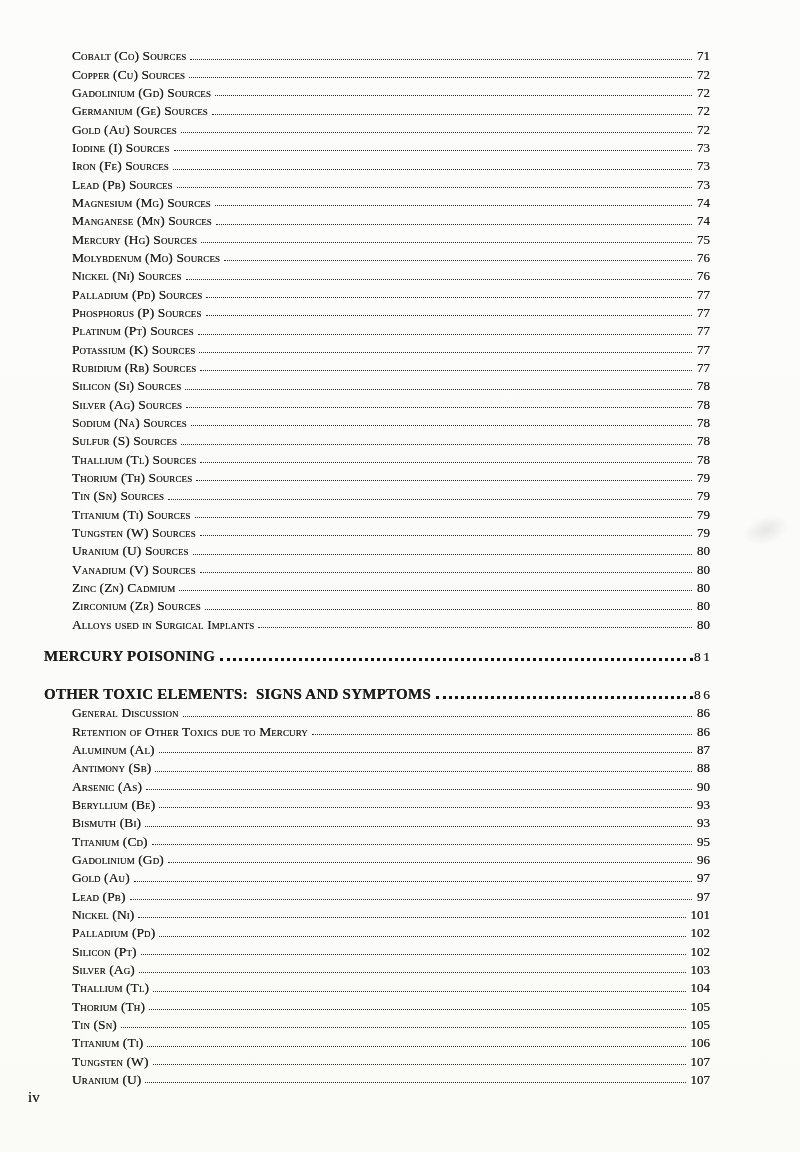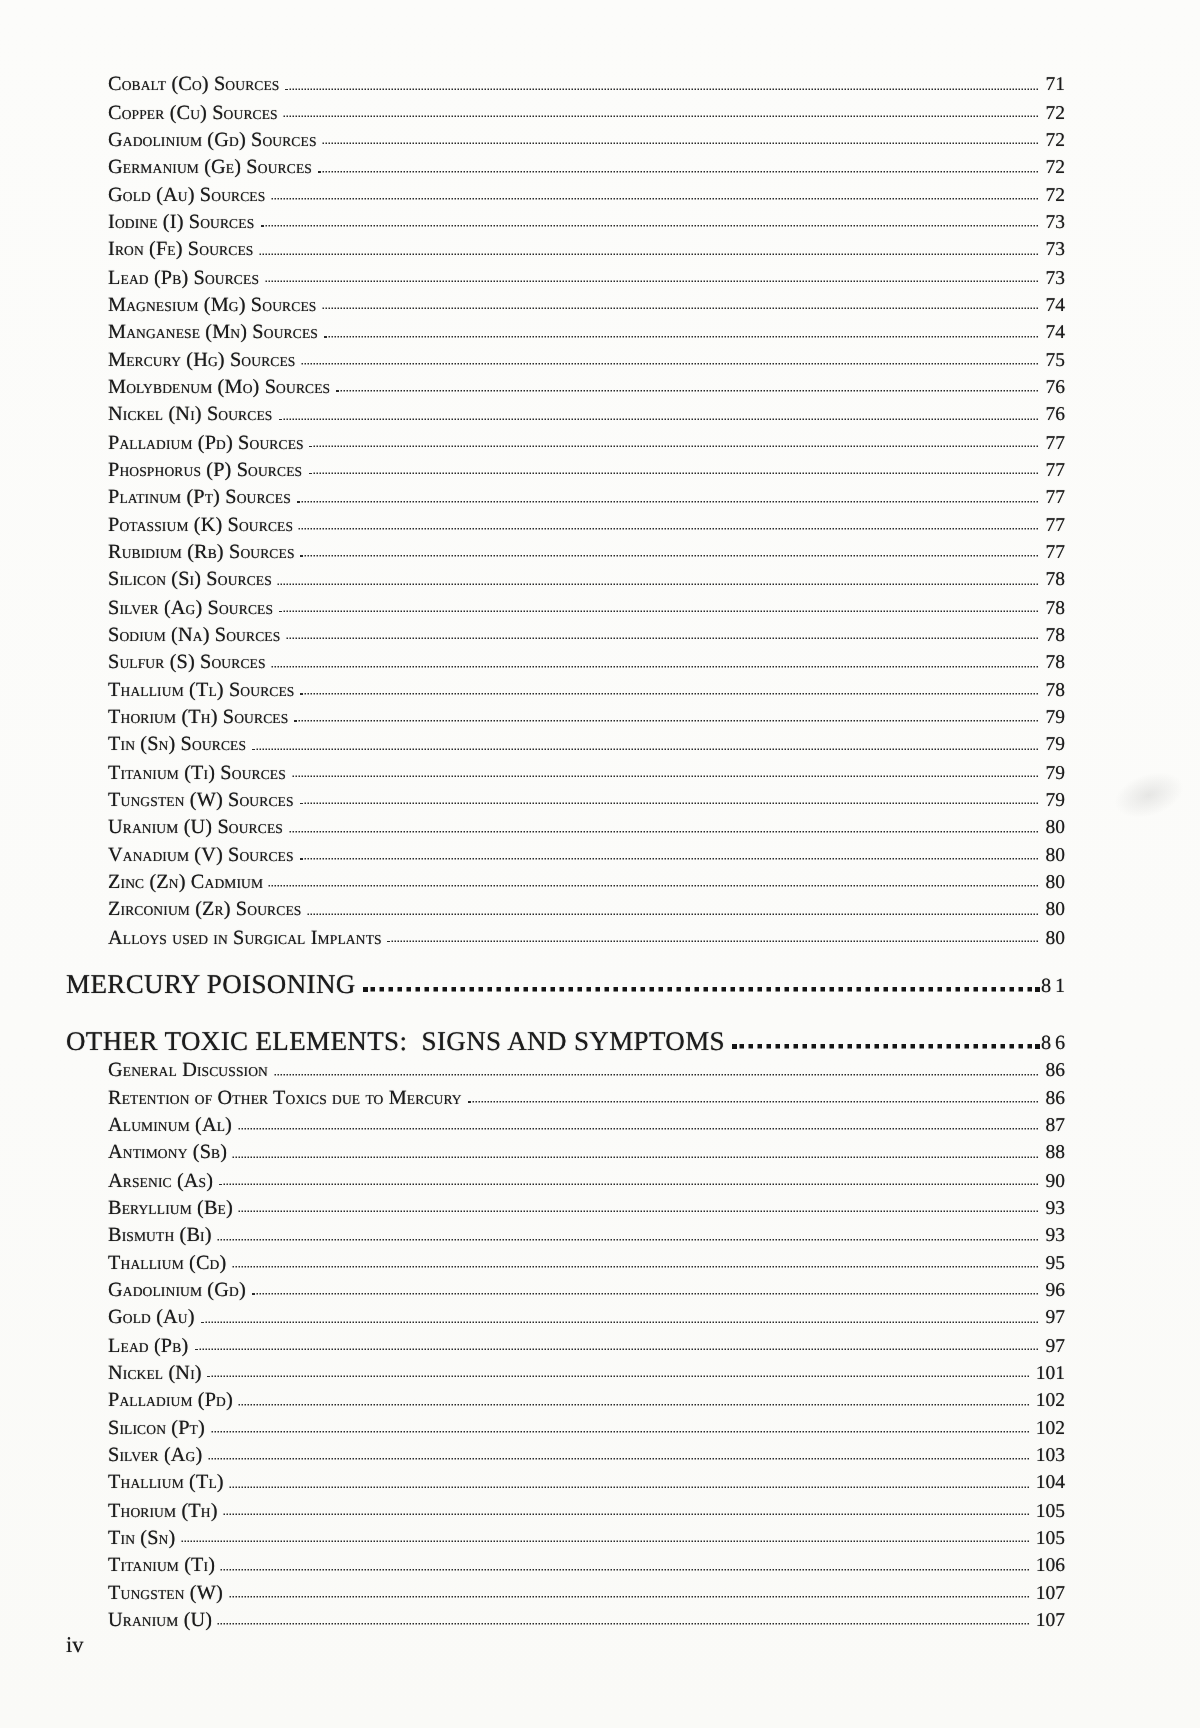--- a/index.html
+++ b/index.html
@@ -18,22 +18,23 @@
   .row { display:flex; align-items:flex-end; height:18.33px; }
   .row.entry { padding-left:28px; }
   .label {
     font-variant:small-caps;
     font-size:13.5px; line-height:15px;
     letter-spacing:0.1px; white-space:pre;
     text-shadow:0 0 0.5px rgba(25,25,25,0.75);
   }
   .heading .label {
     font-variant:normal;
-    font-size:18px; line-height:16px; letter-spacing:0.25px;
+    font-size:15px; line-height:16px; letter-spacing:0.25px;
     text-shadow:0 0 0.6px rgba(15,15,15,0.8);
+    font-weight:bold;
   }
   .leader {
     flex:1 1 auto;
     border-bottom:1.8px dotted #2a2a2a;
     margin:0 5px 3.5px 4px;
   }
   .heading .leader {
     border-bottom:3px dotted #151515;
     margin:0 1px 3px 5px;
   }
@@ -41,21 +42,21 @@
     font-size:13px; line-height:15px;
     text-shadow:0 0 0.5px rgba(25,25,25,0.7);
   }
   .heading .page-num {
     font-weight:normal; font-size:13.5px;
     letter-spacing:2.5px; margin-right:-2.5px;
   }
   .row.heading { margin-top:13.5px; height:19px; }
   .row.heading + .row.heading { margin-top:19px; }
   .footer-num {
-    position:absolute; left:44px; top:1089px;
+    position:absolute; left:28px; top:1089px;
     font-size:15px; color:#1c1c1c;
     text-shadow:0 0 0.5px rgba(25,25,25,0.7);
   }
   .smudge {
     position:absolute; left:742px; top:516px; width:48px; height:28px;
     background:radial-gradient(ellipse at center, rgba(120,120,120,0.16), rgba(120,120,120,0) 70%);
     transform:rotate(-18deg);
     pointer-events:none;
   }
 </style>
@@ -264,21 +265,21 @@
     <span class="label">Beryllium (Be)</span>
     <span class="leader"></span>
     <span class="page-num">93</span>
   </div>
       <div class="row entry">
     <span class="label">Bismuth (Bi)</span>
     <span class="leader"></span>
     <span class="page-num">93</span>
   </div>
       <div class="row entry">
-    <span class="label">Thallium (Cd)</span>
+    <span class="label">Titanium (Cd)</span>
     <span class="leader"></span>
     <span class="page-num">95</span>
   </div>
       <div class="row entry">
     <span class="label">Gadolinium (Gd)</span>
     <span class="leader"></span>
     <span class="page-num">96</span>
   </div>
       <div class="row entry">
     <span class="label">Gold (Au)</span>

